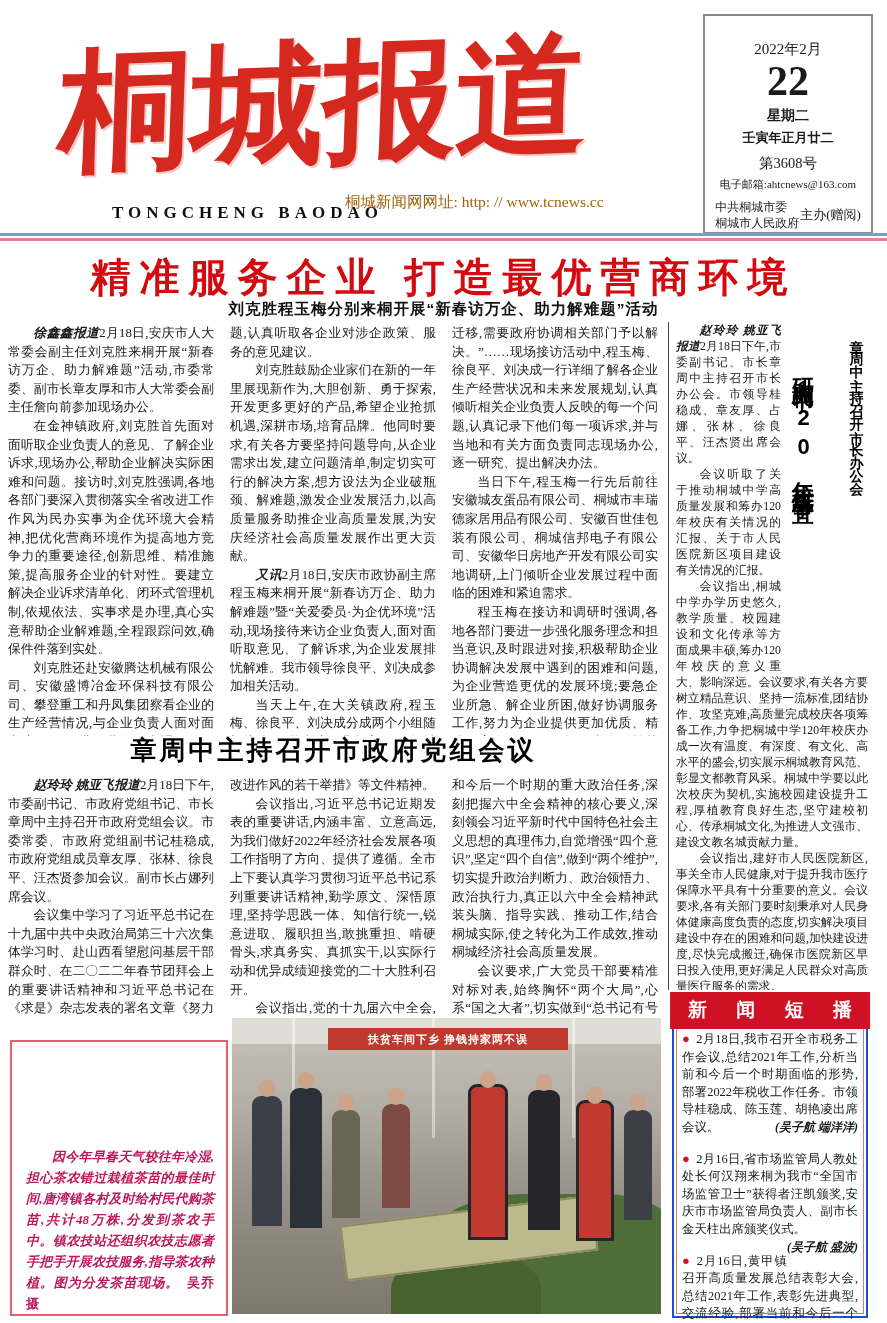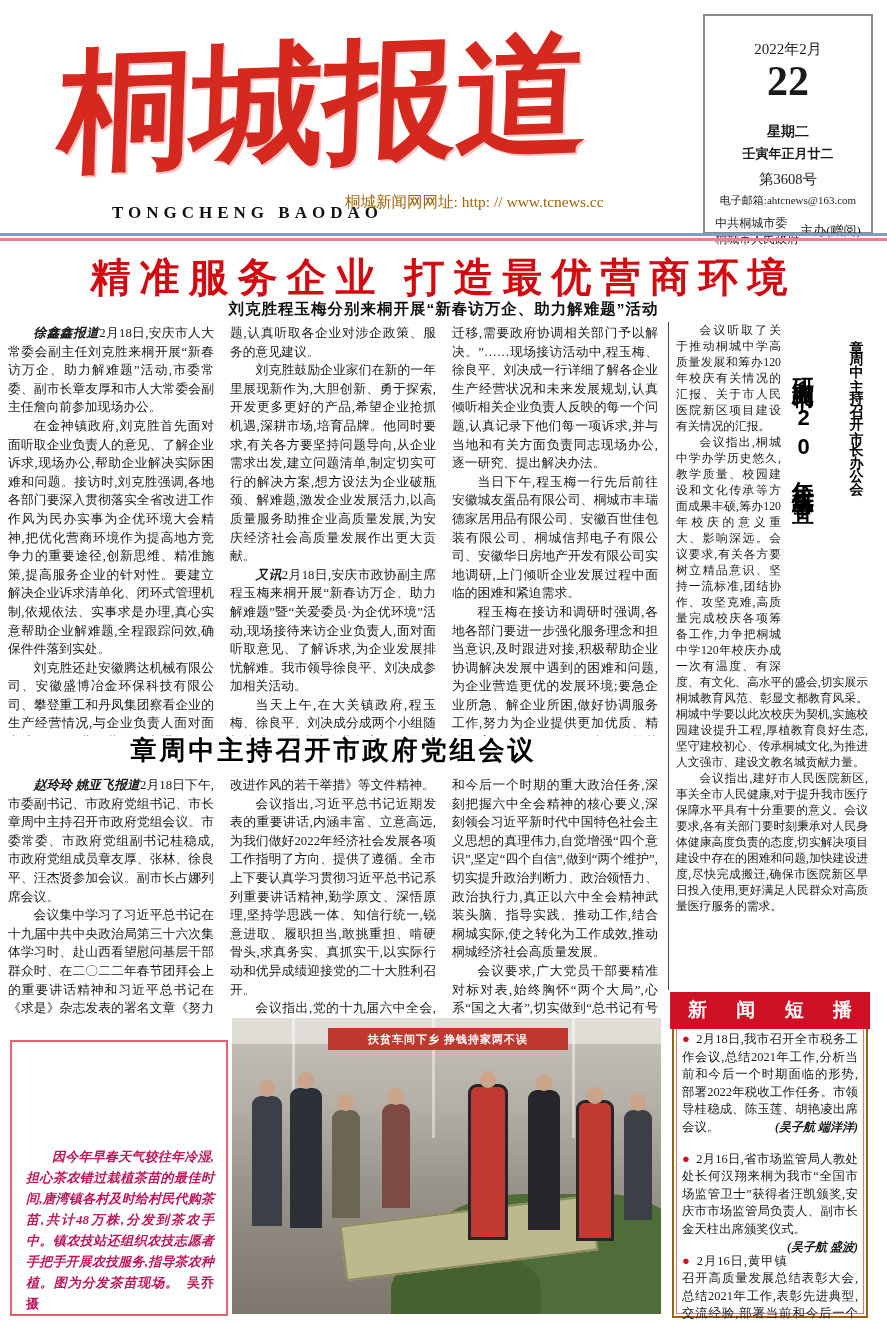--- a/index.html
+++ b/index.html
@@ -24,21 +24,21 @@
     position:absolute;left:345px;top:192px;font-family:Liberation Serif, serif;
     font-size:15.5px;color:#a16207;
   }
   .datebox{
     position:absolute;right:14px;top:14px;width:170px;height:220px;
     border:2px solid #8a8a8a;box-sizing:border-box;text-align:center;
     padding-top:24px;background:#fff;
   }
   .d-month{font-size:15px;}
   .d-day{font-size:42px;font-weight:bold;line-height:1.05;font-family:"Liberation Serif",serif;}
-  .d-week{font-size:14px;font-weight:bold;margin-top:20px;font-family:"Liberation Sans",sans-serif;}
+  .d-week{font-size:14px;font-weight:bold;margin-top:4px;font-family:"Liberation Sans",sans-serif;}
   .d-lunar{font-size:13px;font-weight:bold;margin-top:4px;font-family:"Liberation Sans",sans-serif;}
   .d-issue{font-size:14.5px;margin-top:7px;}
   .d-mail{font-size:11px;margin-top:4px;}
   .d-org{display:flex;align-items:center;justify-content:center;margin-top:7px;padding:0 4px;}
   .d-org-left{font-size:12px;text-align:justify;line-height:1.35;}
   .d-org-right{font-size:13px;margin-left:1px;white-space:nowrap;}
   .rule-blue{position:absolute;left:0;top:233px;width:887px;height:3px;background:#63a9cc;}
   .rule-pink{position:absolute;left:0;top:238px;width:887px;height:3px;background:#e4838f;}
   
   .headline1{
@@ -111,21 +111,21 @@
     padding:104px 12px 0 14px;
   }
   .caption-box .cap{
     font-size:13px;line-height:21px;text-align:justify;text-indent:2em;
     font-style:italic;font-weight:bold;color:#be185d;margin:0;
   }
   .cap-photographer{font-style:normal;font-weight:bold;margin-left:8px;font-family:"Liberation Sans",sans-serif;}
   
   .briefs{
     position:absolute;left:672px;top:1002px;width:196px;height:316px;
-    border:2px solid #a16207;box-sizing:border-box;background:#fff;
+    border:2px solid #1d4ed8;box-sizing:border-box;background:#fff;
     box-shadow:inset 0 0 0 2px #fff, inset 0 0 0 3px #d77;
     padding:26px 8px 0 8px;
   }
   .briefs-title{
     position:absolute;top:-12px;left:50%;transform:translateX(-50%);
     background:#cf1126;color:#fff;font-family:"Liberation Sans",sans-serif;
     font-weight:bold;font-size:19px;letter-spacing:12px;
     padding:5px 6px 6px 18px;white-space:nowrap;
   }
   .brief-item{margin:0 0 13px 0;font-size:12.4px;line-height:17.6px;text-align:justify;}
@@ -181,20 +181,21 @@
 
   </div>
 </div>
 
 <div class="rail-divider"></div>
 <div class="sidebar">
   <div class="vt">
     <div class="vt-kicker">章周中主持召开市长办公会</div>
     <div class="vt-main">研究桐中120年校庆等事宜</div>
   </div>
+  <p class="ind"><span class="kai">赵玲玲 姚亚飞报道</span><span>2月18日下午,市委副书记、市长章周中主持召开市长办公会。市领导桂稳成、章友厚、占娜、张林、徐良平、汪杰贤出席会议。</span></p>
   <p class="ind">会议听取了关于推动桐城中学高质量发展和筹办120年校庆有关情况的汇报、关于市人民医院新区项目建设有关情况的汇报。</p>
   <p class="ind">会议指出,桐城中学办学历史悠久,教学质量、校园建设和文化传承等方面成果丰硕,筹办120年校庆的意义重大、影响深远。会议要求,有关各方要树立精品意识、坚持一流标准,团结协作、攻坚克难,高质量完成校庆各项筹备工作,力争把桐城中学120年校庆办成一次有温度、有深度、有文化、高水平的盛会,切实展示桐城教育风范、彰显文都教育风采。桐城中学要以此次校庆为契机,实施校园建设提升工程,厚植教育良好生态,坚守建校初心、传承桐城文化,为推进人文强市、建设文教名城贡献力量。</p>
   <p class="ind">会议指出,建好市人民医院新区,事关全市人民健康,对于提升我市医疗保障水平具有十分重要的意义。会议要求,各有关部门要时刻秉承对人民身体健康高度负责的态度,切实解决项目建设中存在的困难和问题,加快建设进度,尽快完成搬迁,确保市医院新区早日投入使用,更好满足人民群众对高质量医疗服务的需求。</p>
 
 </div>
 
 <div class="headline2">章周中主持召开市政府党组会议</div>
 
 <div class="cols story2-cols">
   <div class="col">

